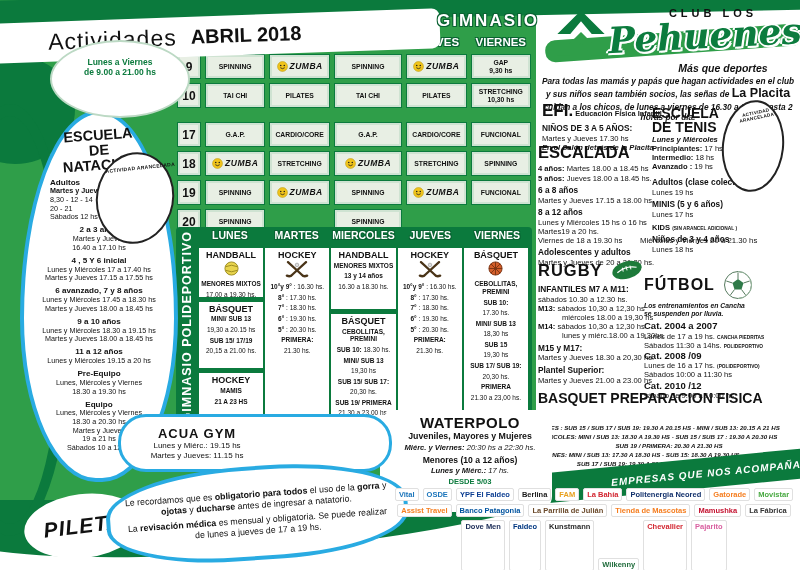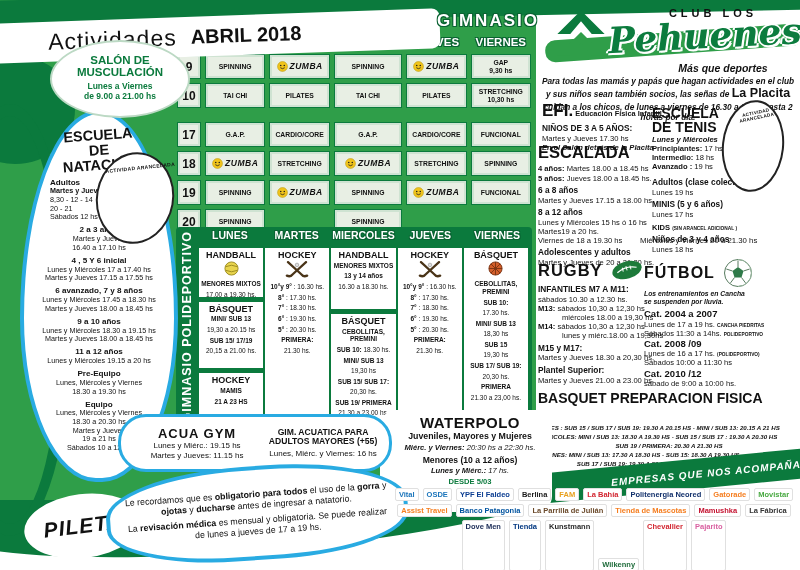--- a/index.html
+++ b/index.html
@@ -117,21 +117,21 @@
   .tenis{left:652px;top:106px;width:100px}
   .tenis .t{font-weight:800;font-size:14px;line-height:1.02}
   .escalada{left:538px;top:142px;width:122px}
   .escalada .t{font-weight:800;font-size:16.5px;margin-bottom:2px}
   .karate{left:640px;top:236px;width:158px}
   .karate .t{font-weight:800;font-size:15px;letter-spacing:1px}
   .karate .l{font-size:7.8px}
   .rugby{left:538px;top:258px;width:128px}
   .rugby .t{font-weight:800;font-size:16.5px;letter-spacing:1px;display:inline-block;vertical-align:middle}
   .rugby svg{vertical-align:middle;margin-left:6px}
-  .futbol{left:644px;top:258px;width:152px}
+  .futbol{left:644px;top:270px;width:152px}
   .futbol .t{font-weight:800;font-size:16px;letter-spacing:1px;display:inline-block;vertical-align:middle}
   .futbol svg{vertical-align:middle;margin-left:8px}
   .futbol .note{font-size:6.8px;font-weight:700;font-style:italic;line-height:1.2;margin:2px 0}
   .futbol .sec2 .h{font-size:9.5px;margin-top:0}
   .bq{left:538px;top:390px;width:262px;z-index:4}
   .bq .t{font-weight:700;font-size:14px;margin-bottom:18px}
   .bq .ln{font-size:6.15px;font-style:italic;font-weight:600;margin:1.6px 0}
   
   .empresas{left:374px;top:468px;width:452px;height:30px;background:#0b7a3d;border-radius:16px;
             transform:rotate(-5.5deg);z-index:4;display:flex;align-items:center;justify-content:flex-end;
@@ -417,21 +417,20 @@
             <div class="ln b">SUB 17/ SUB 19:</div>
             <div class="ln n">20,30 hs.</div>
             <div class="ln b">PRIMERA</div>
             <div class="ln n">21.30 a 23,00 hs.</div>
           </div>
         </div>
       </div>
   </div>
 
   <div class="abs musc">
-    <div class="t">SALÓN DE MUSCULACIÓN</div>
     <div class="l">
       <span>Lunes a Viernes</span><br><span>de 9.00 a 21.00 hs</span>
     </div>
   </div>
 
   <div class="abs nat-egg">
     <div class="nat-title">
       <span>ESCUELA</span><br><span>DE</span><br><span>NATACIÓN</span>
     </div>
     <div class="nat nat-adultos">
@@ -476,26 +475,20 @@
   </div>
 
   <div class="abs aqua-bubble">
     <div class="acua">
       <div class="t">ACUA GYM</div>
       <div>
           <div class="ln n">Lunes y Miérc.: 19.15 hs</div>
           <div class="ln n">Martes y Jueves: 11.15 hs</div>
         </div>
     </div>
-    <div class="gimacu">
-      <div class="t"><span>GIM. ACUATICA PARA</span><br><span>ADULTOS MAYORES (+55)</span></div>
-      <div>
-          <div class="ln n">Lunes, Miérc. y Viernes: 16 hs</div>
-        </div>
-    </div>
   </div>
 
   <div class="abs wp-back"></div>
   <div class="abs waterpolo">
     <div class="t">WATERPOLO</div>
     <div class="s">Juveniles, Mayores y Mujeres</div>
     <div>
         <div class="ln mi"><span class="lb">Miérc. y Viernes:</span> 20:30 hs a 22:30 hs.</div>
         <div class="ln h">Menores (10 a 12 años)</div>
         <div class="ln mi"><span class="lb">Lunes y  Miérc.:</span> 17 hs.</div>
@@ -635,19 +628,19 @@
       <span class="chip" style="color: rgb(18, 48, 107);">Politenergia Neored</span>
       <span class="chip" style="color: rgb(245, 126, 32);">Gatorade</span>
       <span class="chip" style="color: rgb(73, 169, 66);">Movistar</span>
       <span class="chip" style="color: rgb(245, 126, 32);">Assist Travel</span>
       <span class="chip" style="color: rgb(0, 83, 159);">Banco Patagonia</span>
       <span class="chip" style="color: rgb(107, 74, 43);">La Parrilla de Julián</span>
       <span class="chip" style="color: rgb(245, 126, 32);">Tienda de Mascotas</span>
       <span class="chip" style="color: rgb(196, 18, 48);">Mamushka</span>
       <span class="chip" style="color: rgb(51, 51, 51);">La Fábrica</span>
       <span class="chip" style="color: rgb(26, 43, 86);">Dove Men</span>
-      <span class="chip" style="color: rgb(0, 55, 129);">Tienda</span>
+      <span class="chip" style="color: rgb(0, 55, 129);">Faldeo</span>
       <span class="chip" style="color: rgb(43, 43, 43);">Kunstmann</span>
       <span class="chip" style="color: rgb(30, 107, 58); margin-top: 38px;">Wilkenny</span>
       <span class="chip" style="color: rgb(210, 38, 48);">Chevallier</span>
       <span class="chip" style="color: rgb(217, 95, 160);">Pajarito</span>
     </div>
 </div>
 
 </body></html>

